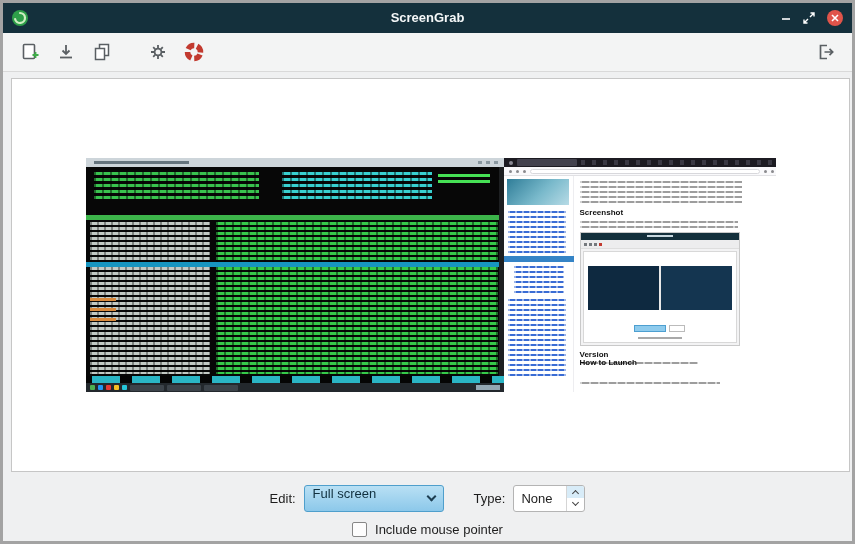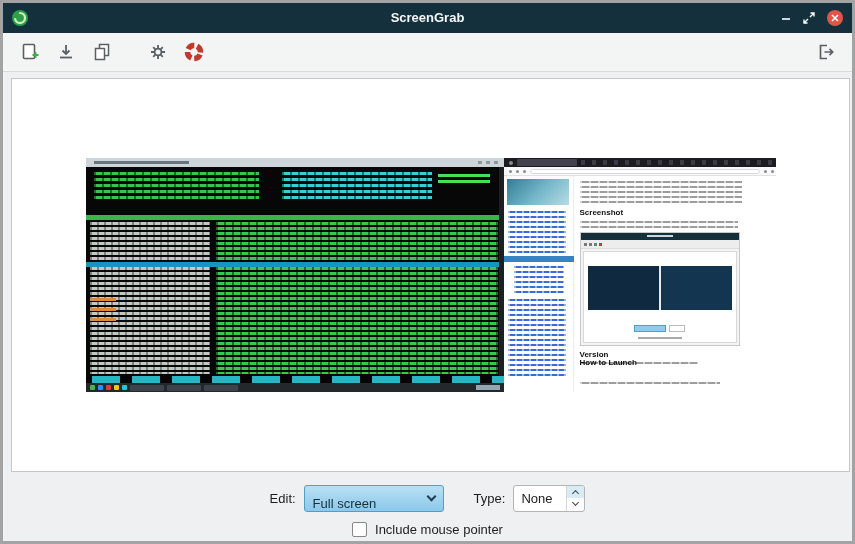--- a/index.html
+++ b/index.html
@@ -116,21 +116,21 @@
   .shot-chk i{width:44px;height:2px;background:#a9a9a9}
   .ff-rest{flex:1;background:#fff}
   .ff-scroll{position:absolute;right:1px;top:0;width:4px;height:216px;background:#f0f0f2}
   .ff-scroll::after{content:"";position:absolute;left:0;top:2px;width:4px;height:34px;background:#bdbdbd}
 
   
   .opts-row{position:absolute;left:0;top:481px;width:100%;height:28px;display:flex;
             align-items:center;justify-content:center}
   .lbl{font-size:13px;color:#1d1d1d}
   .combo{width:140px;height:27px;margin-left:8px;border:1px solid #4f9fcc;border-radius:3px;
-         background:linear-gradient(#b9e0f4,#8cc8ea);display:flex;align-items:flex-end;overflow:hidden}
+         background:linear-gradient(#b9e0f4,#8cc8ea);display:flex;align-items:flex-start;overflow:hidden}
   .combo-text{flex:1;padding-left:8px;font-size:13px;color:#10303f}
   .combo-arrow{width:22px;height:100%;display:flex;align-items:center;justify-content:center}
   .chev-down{width:7px;height:7px;border-right:2px solid #1d3e52;border-bottom:2px solid #1d3e52;
              transform:rotate(45deg);margin-top:-3px;display:inline-block}
   .lbl.delay{margin-left:30px}
   .spin{width:72px;height:27px;margin-left:8px;background:#fff;border:1px solid #b4b4b4;
         border-radius:3px;display:flex;overflow:hidden}
   .spin-text{flex:1;padding-left:7px;font-size:13px;color:#222;line-height:25px}
   .spin-btns{width:18px;border-left:1px solid #d5d5d5;display:flex;flex-direction:column}
   .sbtn{flex:1;display:flex;align-items:center;justify-content:center}

